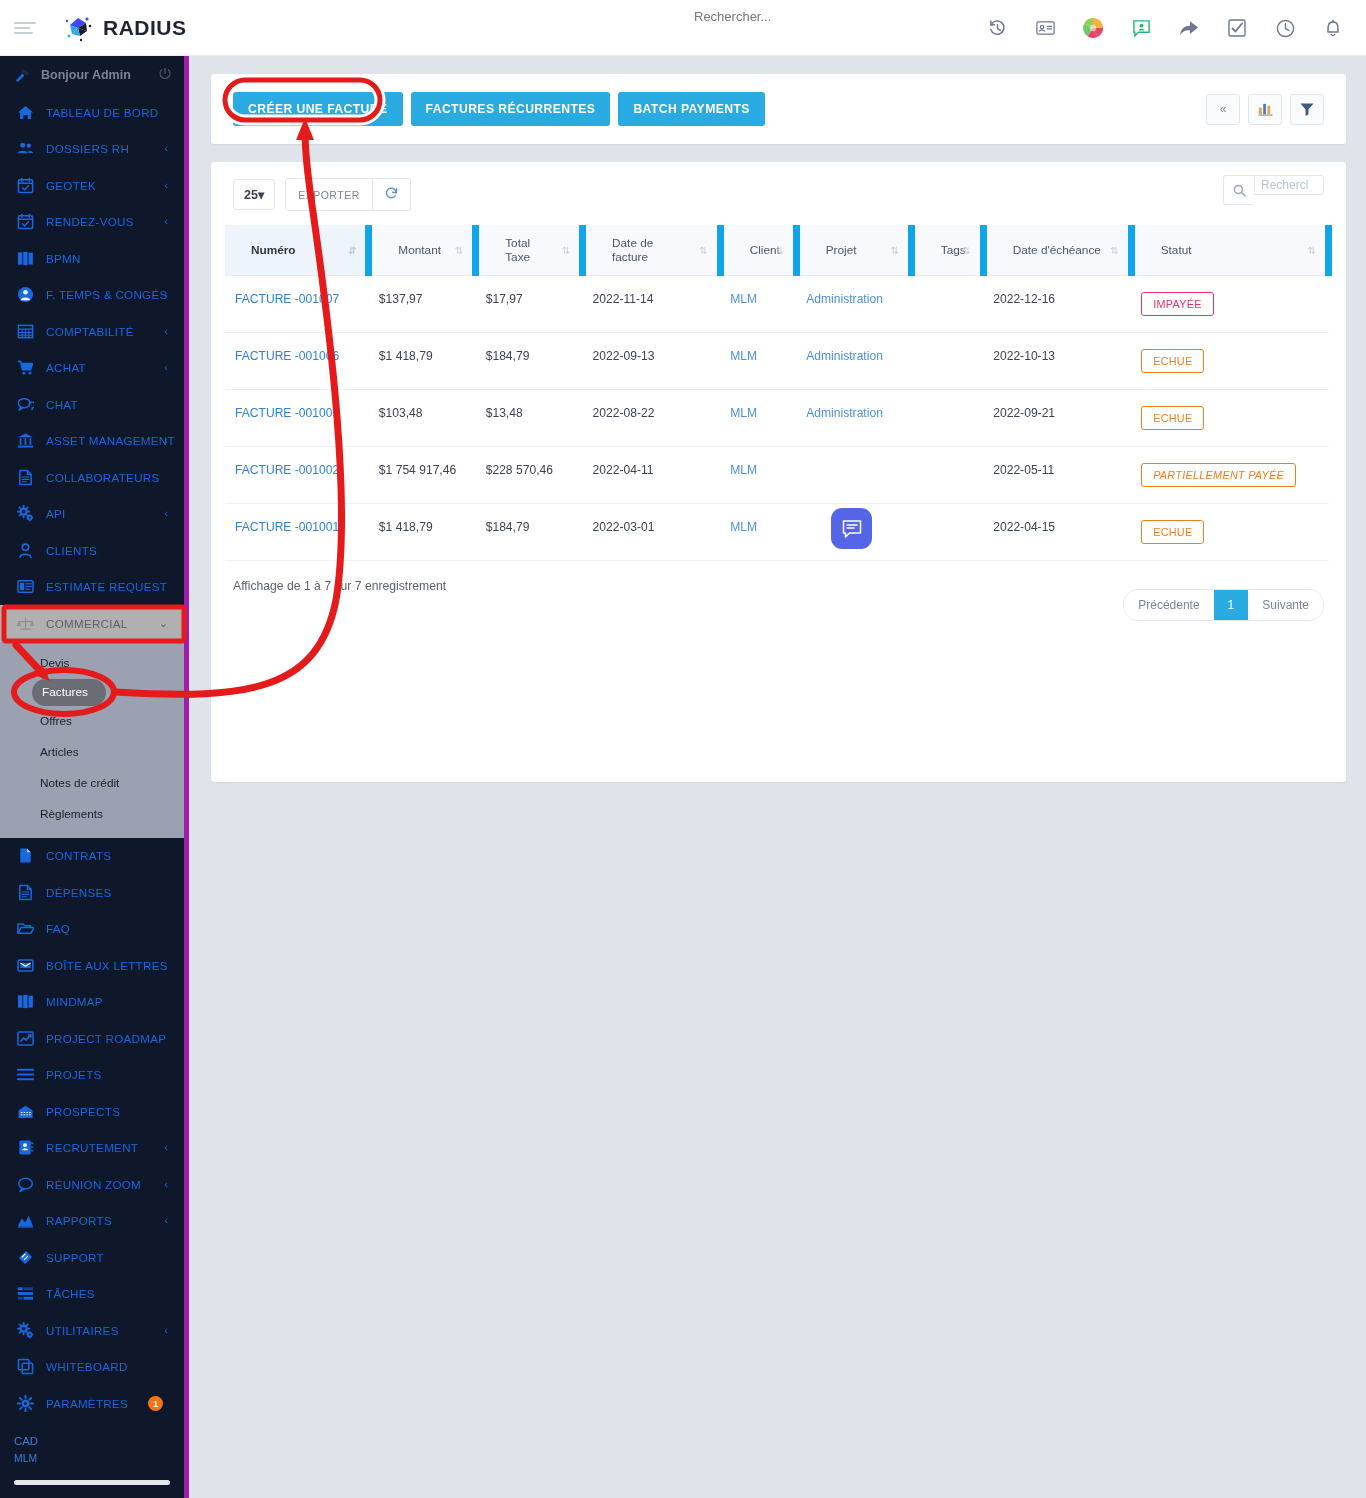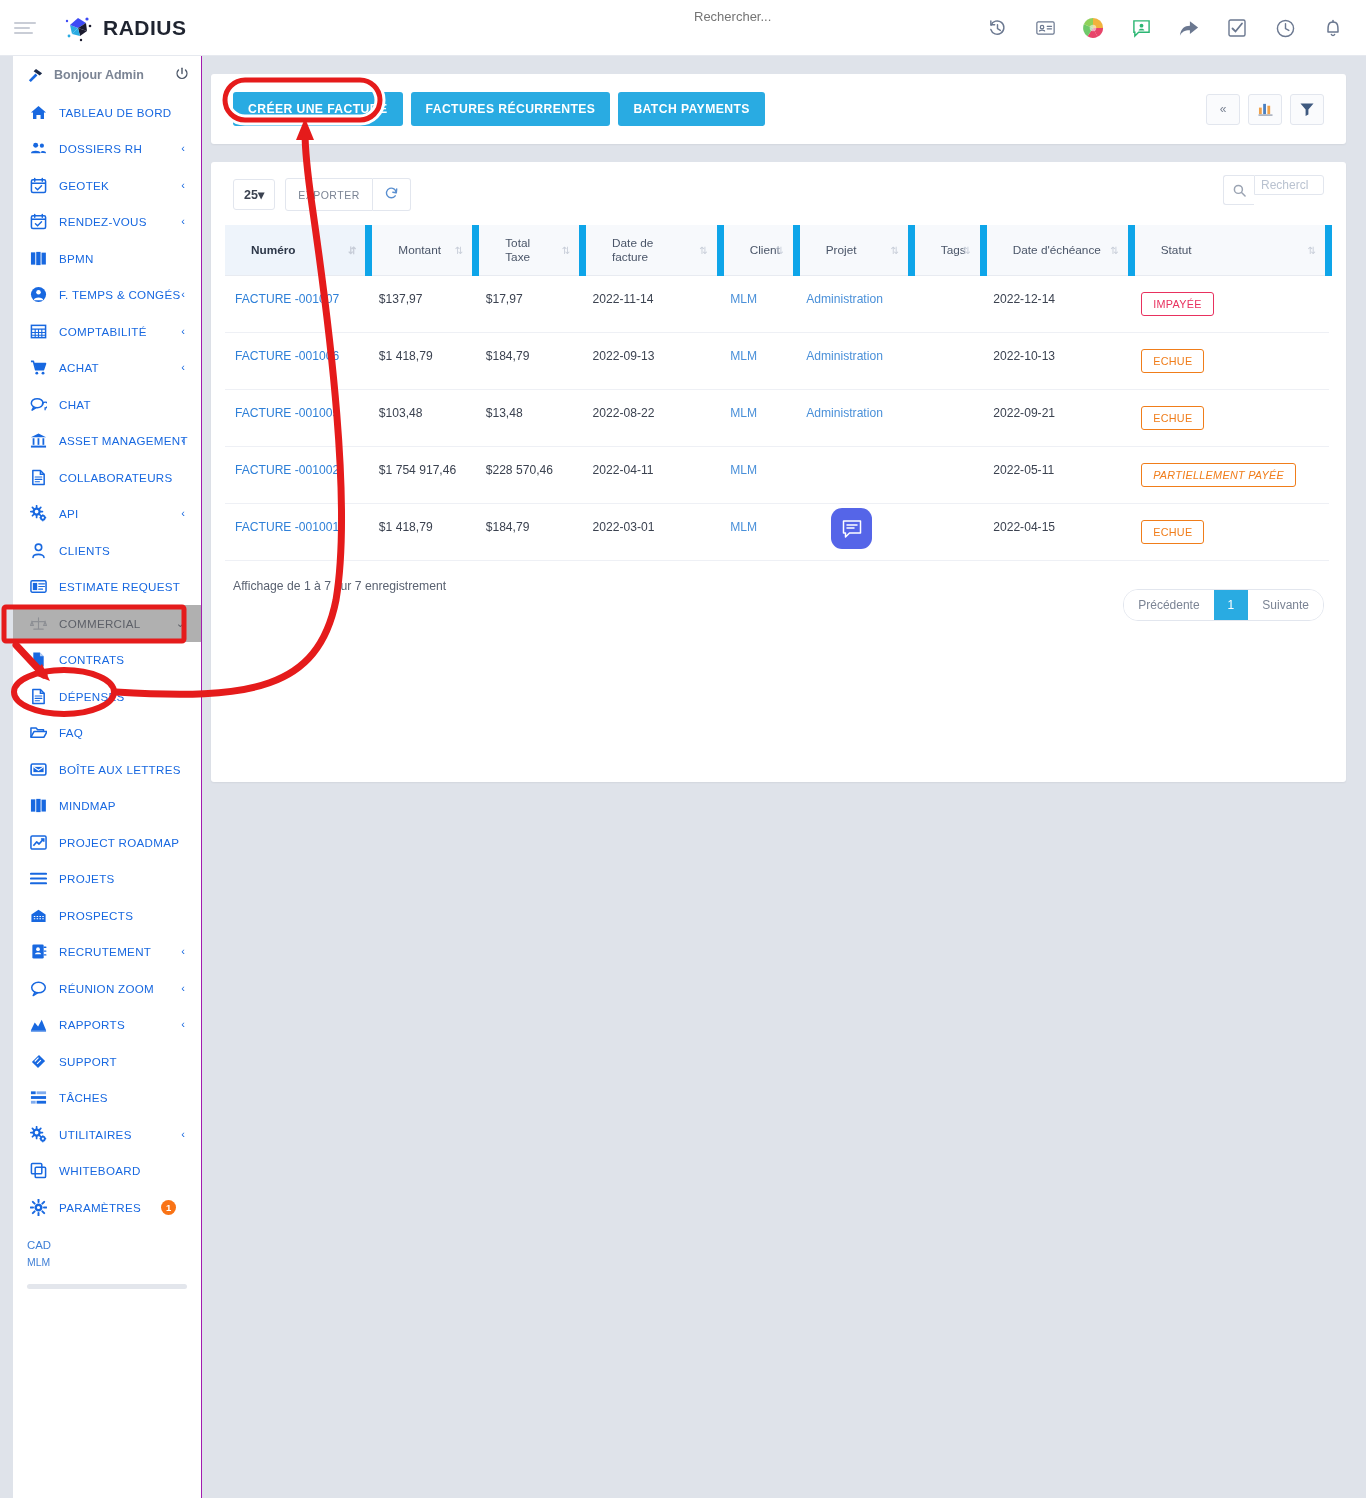--- a/index.html
+++ b/index.html
@@ -27,22 +27,22 @@
   .topsearch{
     position:absolute; left:692px; top:8px; font-size:13px; color:#b3c0d6;
     background:transparent; border:none; outline:none; width:260px;
   }
   .topicons{ position:absolute; right:22px; top:0; height:56px; display:flex; align-items:center; gap:26px;}
   .ticon{ cursor:pointer; display:flex; align-items:center; justify-content:center; width:22px; height:22px;}
 
   
   #sidebar{
     position:absolute; left:0; top:56px; width:189px; height:1442px;
-    background:#ffffff; border-right:1px solid #a21caf;
-    overflow:hidden; z-index:10;margin-left:13px;
+    background:#0f172a; border-right:5px solid #a21caf;
+    overflow:hidden; z-index:10;
   }
   .greet{
     height:38px; display:flex; align-items:center; padding:0 14px; gap:10px;
     position:relative;
   }
   .greet-name{ font-size:12.5px; color:#7b8494; font-weight:bold;}
   .power{ position:absolute; right:12px; color:#4b5667; font-size:14px; cursor:pointer;}
   .navlist{ padding:0; margin:0; list-style:none;}
   .navitem{
     height:36.5px; display:flex; align-items:center; padding:0 12px 0 16px;
@@ -421,20 +421,28 @@
     <span class="ico">
       <svg width="17" height="15" viewBox="0 0 18 16" fill="none" stroke="#8d8f94" stroke-width="1.2">
         <path d="M9 2 L9 14 M4 14 h10" stroke-linecap="round"></path>
         <path d="M2 6 h14" stroke-linecap="round"></path>
         <path d="M2 6 L0.5 10 h3 Z M16 6 L14.5 10 h3 Z"></path>
       </svg>
     </span>
     <span class="lbl">COMMERCIAL</span>
     <span class="chev">⌄</span>
   </div>
+  <div class="submenu" id="submenu">
+      <div class="subitem">Devis</div>
+      <div class="subitem selected">Factures</div>
+      <div class="subitem">Offres</div>
+      <div class="subitem">Articles</div>
+      <div class="subitem">Notes de crédit</div>
+      <div class="subitem">Règlements</div>
+    </div>
 
   <ul class="navlist" id="nav-bottom">
       <li class="navitem">
         <span class="ico">
           <svg width="17" height="17" viewBox="0 0 18 18">
             <path d="M3.5 1.5 h7 l4 4 v11 h-11 Z" fill="#1868e0"></path>
             <path d="M10.5 1.5 v4 h4" fill="#fff" opacity=".65"></path>
           </svg>
         </span>
         <span class="lbl">CONTRATS</span>
@@ -674,21 +682,21 @@
         </thead>
       <tbody id="tbody">
           <tr>
             <td><span class="lnk">FACTURE -001007</span></td>
             <td>$137,97</td>
             <td>$17,97</td>
             <td>2022-11-14</td>
             <td><span class="lnk-soft">MLM</span></td>
             <td><span class="lnk-soft">Administration</span></td>
             <td></td>
-            <td>2022-12-14</td>
+            <td>2022-12-16</td>
             <td><span class="status st-impayee">IMPAYÉE</span></td>
           </tr>
           <tr>
             <td><span class="lnk">FACTURE -001006</span></td>
             <td>$1 418,79</td>
             <td>$184,79</td>
             <td>2022-09-13</td>
             <td><span class="lnk-soft">MLM</span></td>
             <td><span class="lnk-soft">Administration</span></td>
             <td></td>

